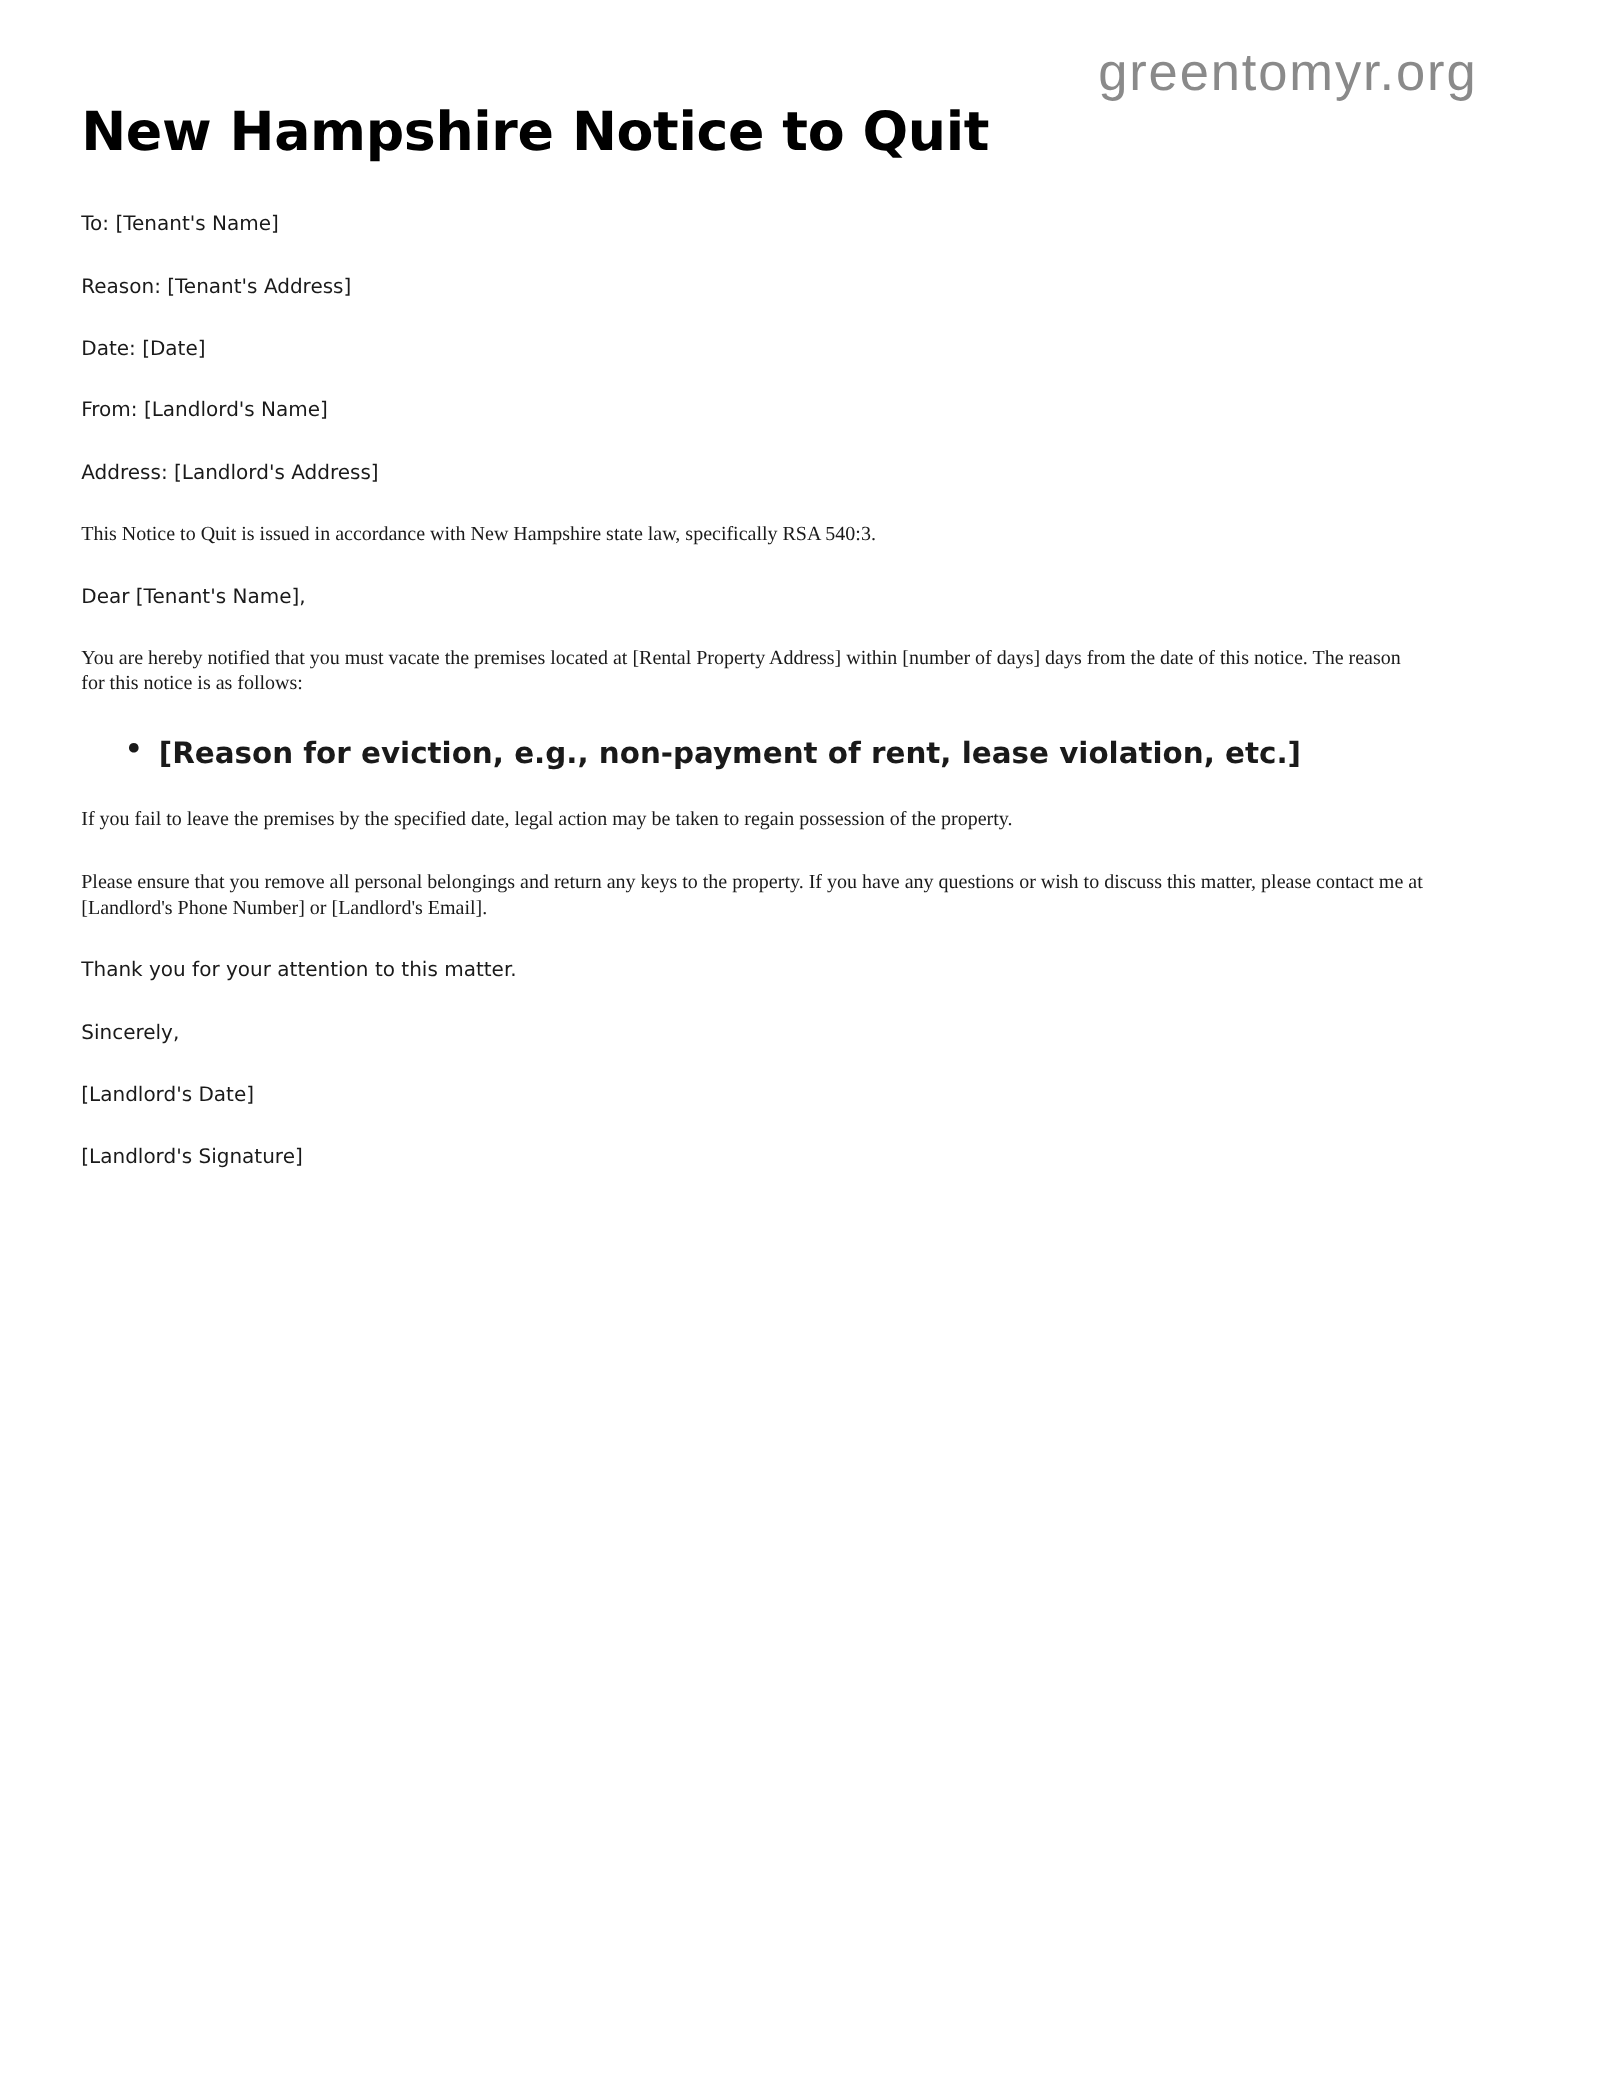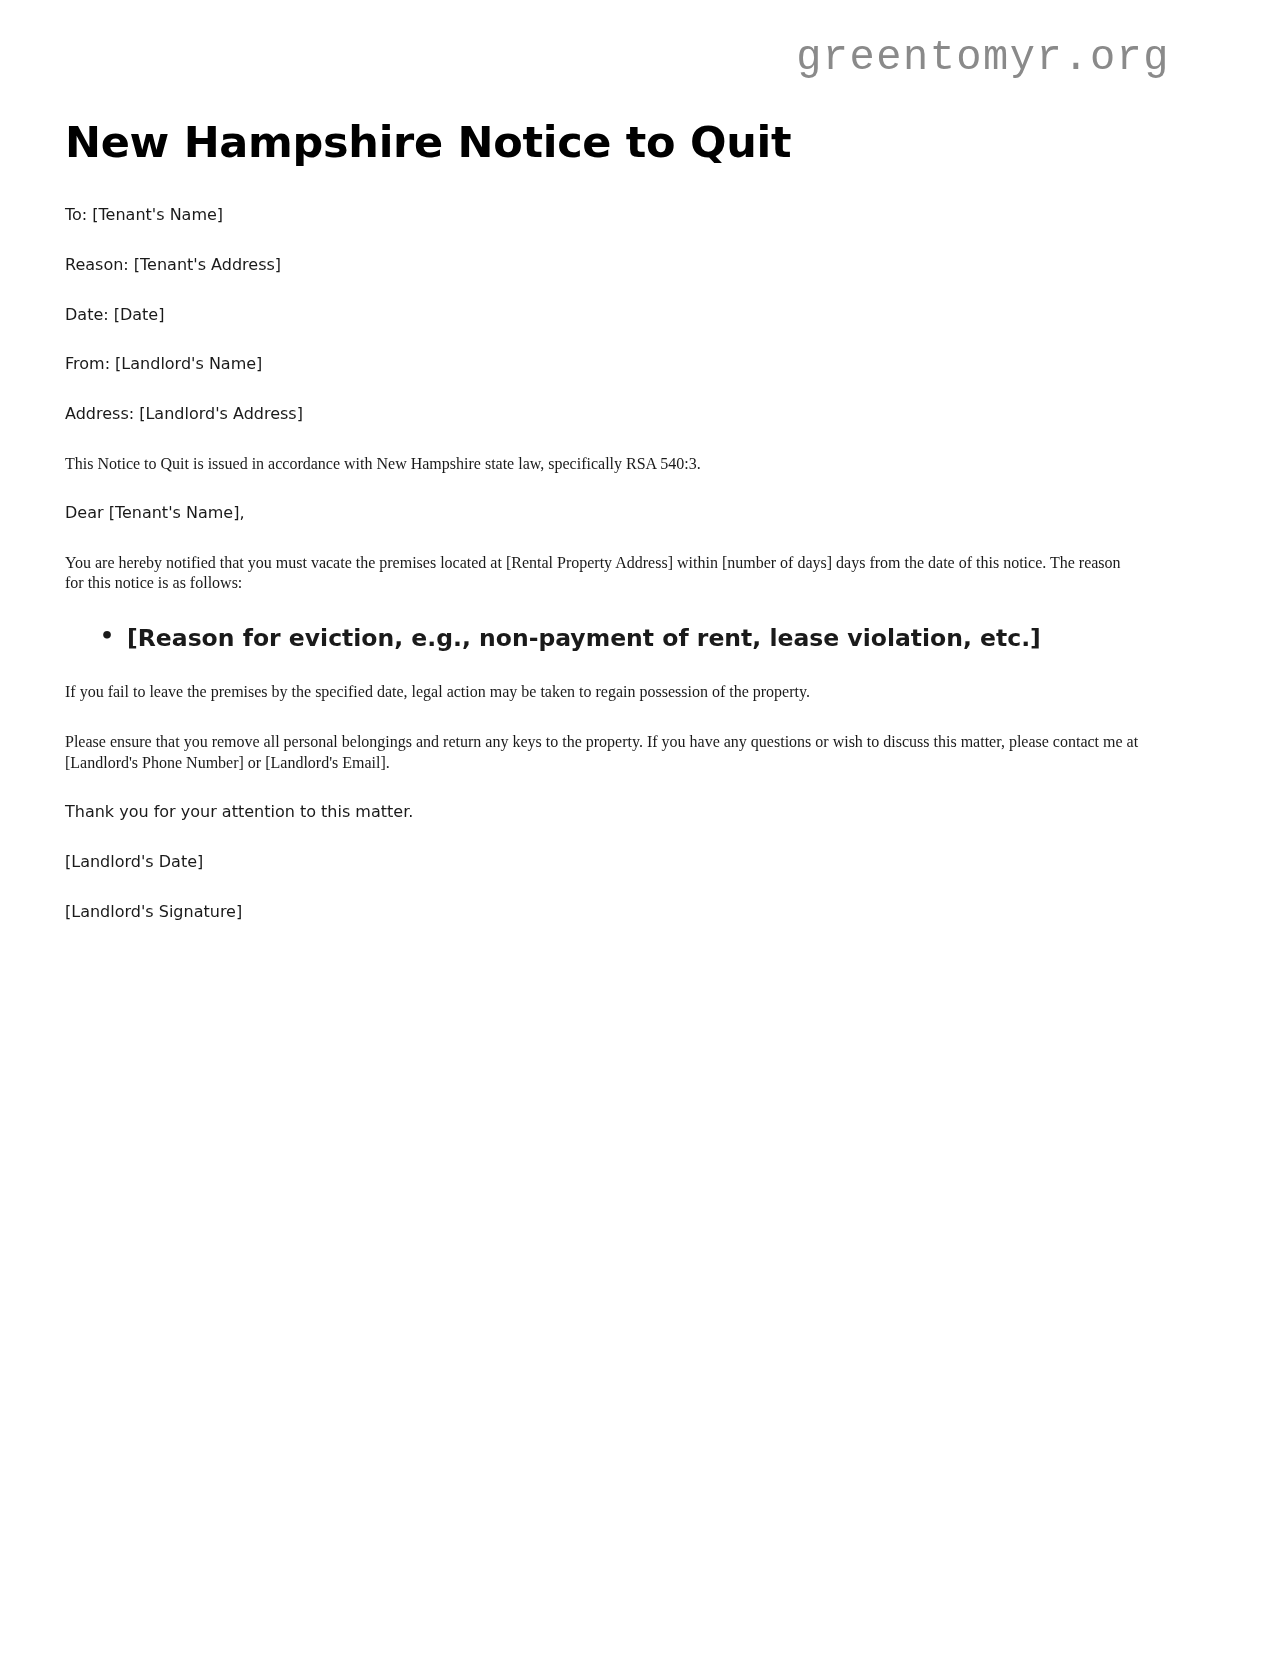--- a/index.html
+++ b/index.html
@@ -15,35 +15,34 @@
     height: 1659px;
     background: #ffffff;
     box-sizing: border-box;
     overflow: hidden;
     font-family: "DejaVu Sans", "Liberation Sans", sans-serif;
   }
 
   .watermark {
     position: absolute;
     top: 34px;
-    right: 112px;
-    font-family: Liberation Mono, monospace;
+    right: 100px;
+    font-family: Liberation Sans, sans-serif;
     font-size: 42px;
     letter-spacing: 1.5px;
     color: #8a8a8a;
     white-space: nowrap;
     user-select: none;
   }
 
   .content {
     position: absolute;
     left: 65px;
     top: 82px;
     width: 1075px;
-    margin-top: 36px;
   }
 
   h1.doc-title {
     font-family: "DejaVu Sans", "Liberation Sans", sans-serif;
     font-size: 43px;
     font-weight: bold;
     line-height: 1.15;
     margin: 0 0 38px 0;
     color: #000000;
     letter-spacing: -0.3px;
@@ -112,19 +111,20 @@
     <ul class="reason-list">
       <li>[Reason for eviction, e.g., non-payment of rent, lease violation, etc.]</li>
     </ul>
 
     <p class="para narrow">If you fail to leave the premises by the specified date, legal action may be taken to regain possession of the property.</p>
 
     <p class="para narrow">Please ensure that you remove all personal belongings and return any keys to the property. If you have any questions or wish to discuss this matter, please contact me at [Landlord's Phone Number] or [Landlord's Email].</p>
 
     <p class="para">Thank you for your attention to this matter.</p>
 
+    <p class="para">Sincerely,</p>
 
     <p class="para">[Landlord's Date]</p>
 
     <p class="para">[Landlord's Signature]</p>
 
   </div>
 </div>
 
 </body></html>

